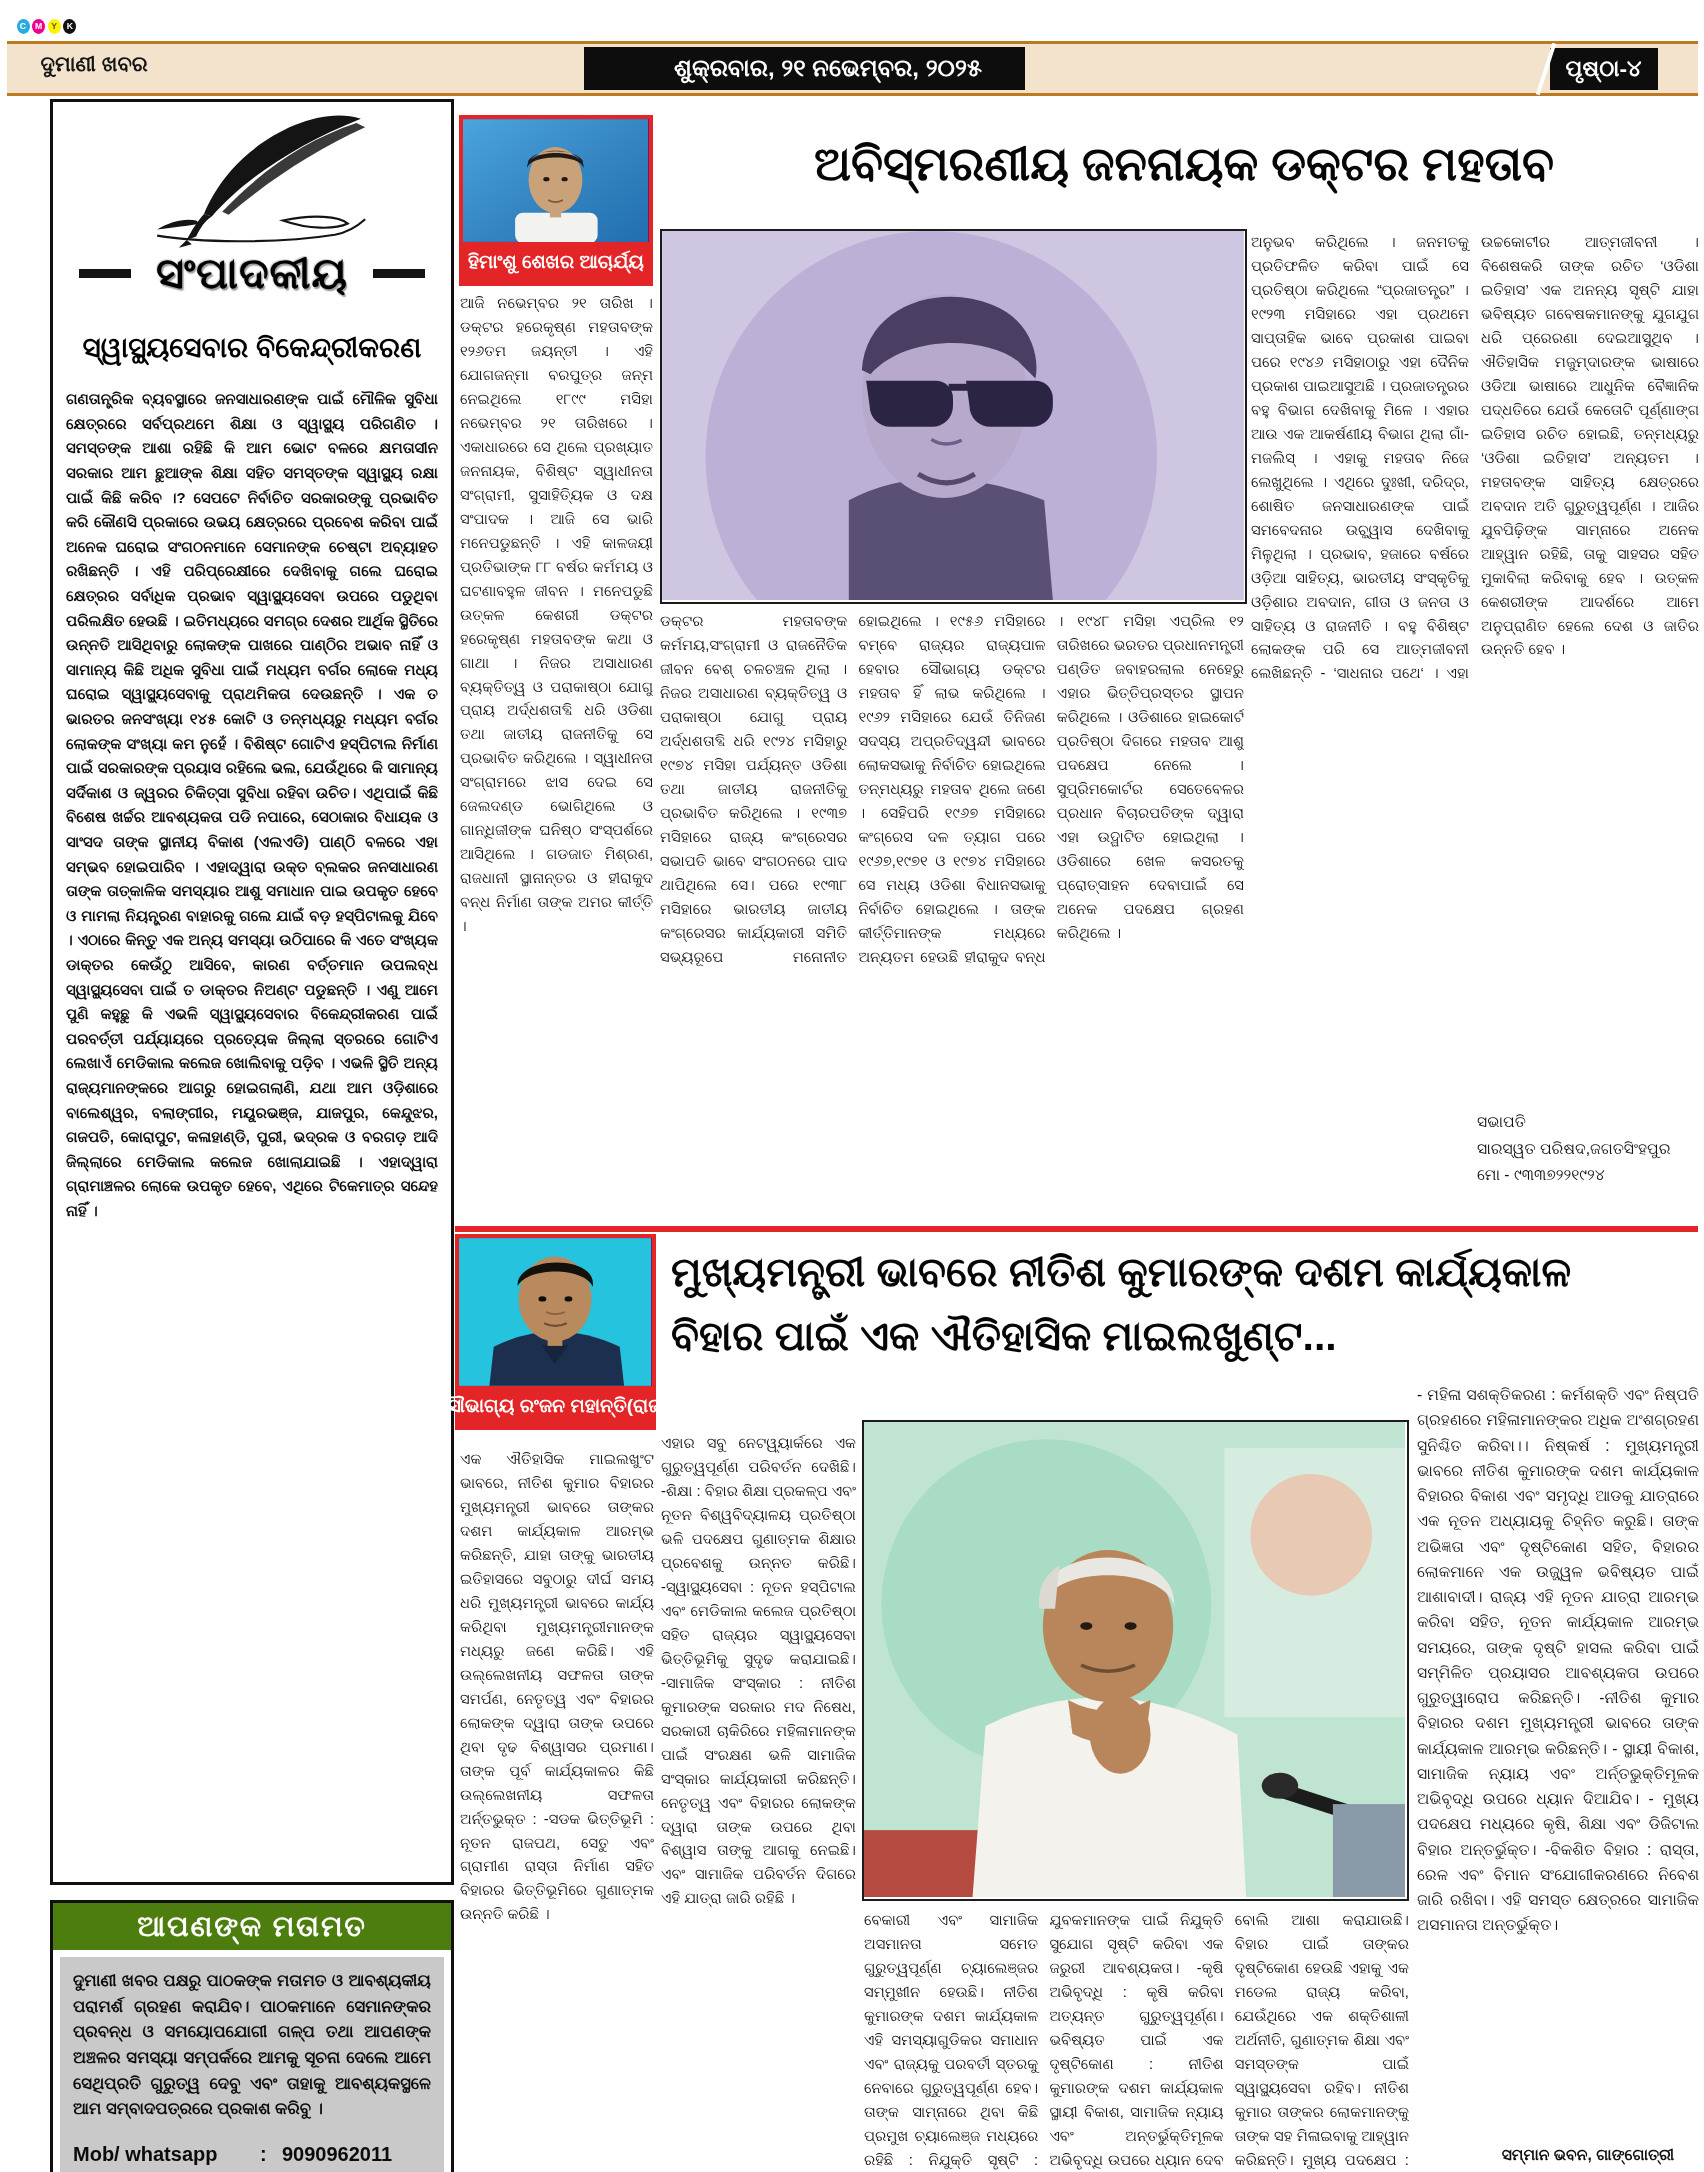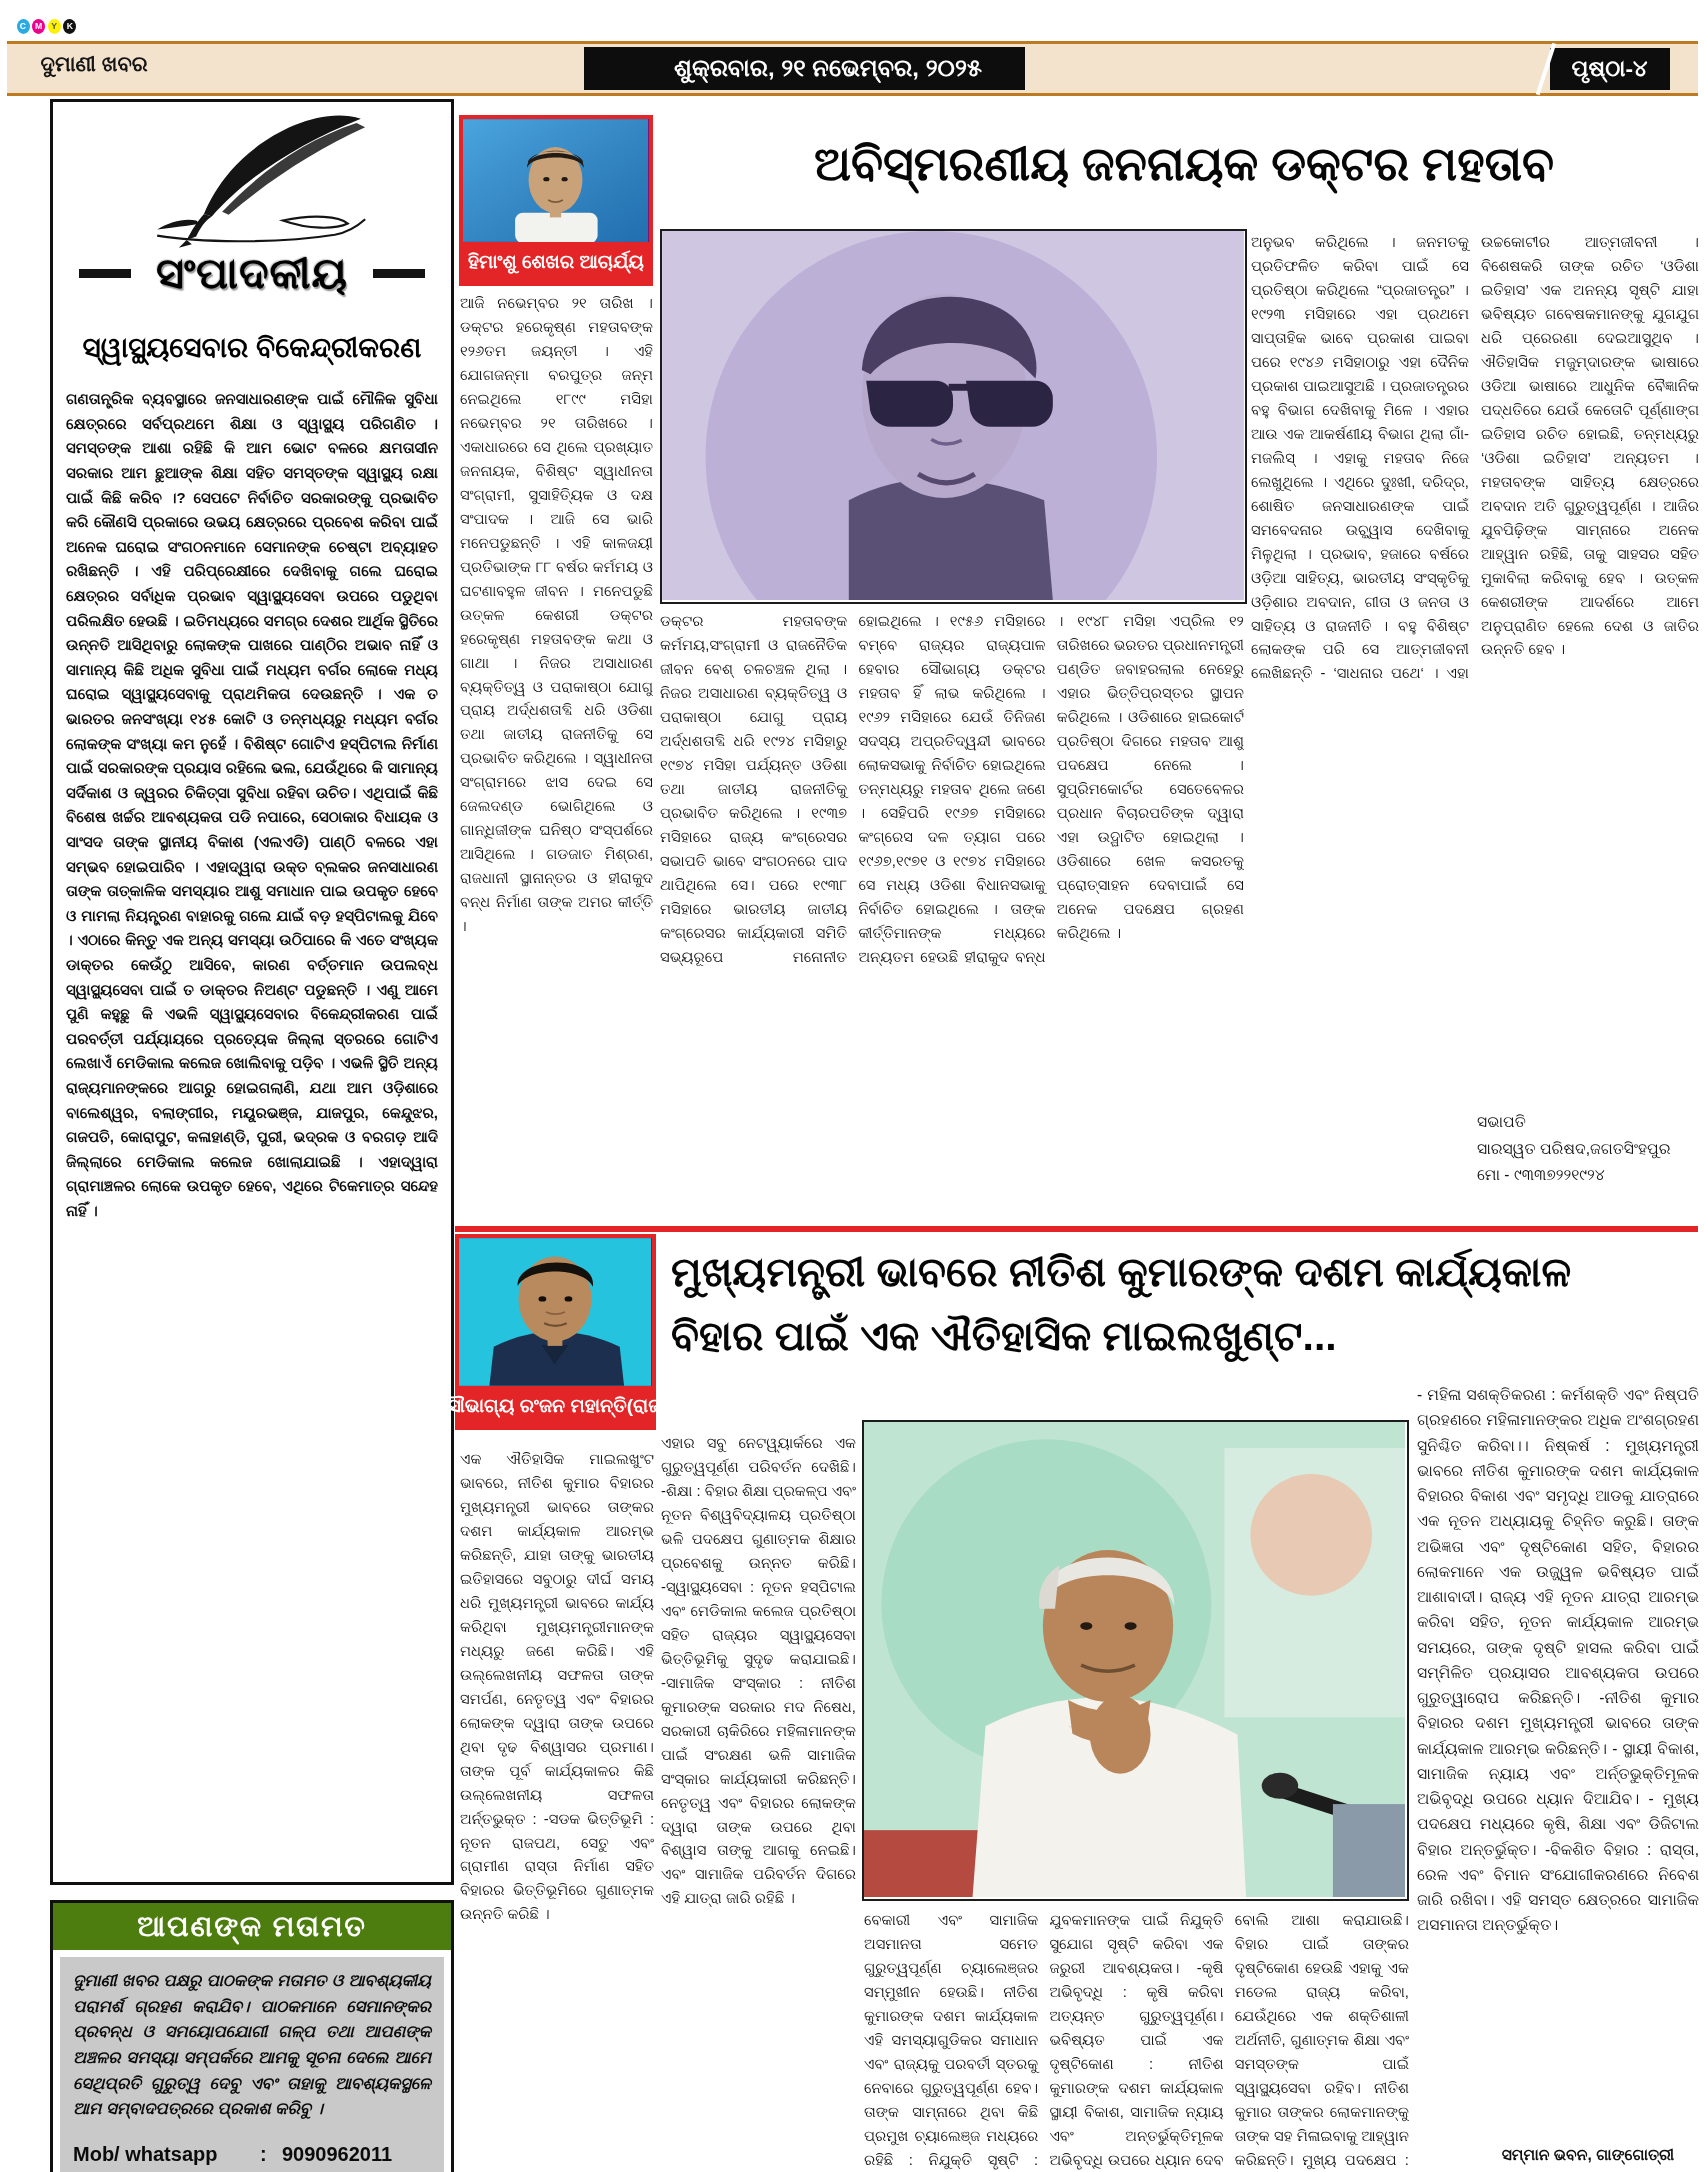--- a/index.html
+++ b/index.html
@@ -9,41 +9,41 @@
   .cmyk{position:absolute;left:16.5px;top:19px;display:flex;gap:2.6px;}
   .dot{width:13px;height:14.8px;border-radius:50%;display:flex;align-items:center;justify-content:center;
        font-size:8.7px;font-weight:bold;color:#fff;}
   
   .masthead{position:absolute;left:6.5px;top:41px;width:1691px;height:49px;background:#f3e3cd;
             border-top:3.9px solid #bd7a20;border-bottom:3.9px solid #bd7a20;}
   .paper-name{position:absolute;left:34px;top:7.8px;font-size:21px;font-weight:bold;color:#151515;}
   .date-box{position:absolute;left:577px;top:2.6px;width:393px;height:43px;background:#0d0d0d;
             display:flex;align-items:center;justify-content:center;padding-left:48px;}
   .date-box span{color:#fff;font-size:24px;font-weight:bold;}
-  .pageno-box{position:absolute;left:1543px;top:3.5px;width:120px;height:42px;background:#0d0d0d;
+  .pageno-box{position:absolute;left:1543px;top:3.5px;width:108px;height:42px;background:#0d0d0d;
               display:flex;align-items:center;justify-content:center;overflow:visible;}
   .pageno-box span{color:#fff;font-size:22.6px;font-weight:bold;}
   .pageno-slash{position:absolute;left:-6px;top:-6px;width:4.3px;height:54px;background:#fff;transform:rotate(18deg);}
   
   .edit-box{position:absolute;left:50px;top:99px;width:398px;height:1780px;border:3.5px solid #101010;
             background:#fff;overflow:hidden;}
   .feather{display:block;margin:7.8px auto 0 auto;}
   .edit-label-row{display:flex;align-items:center;justify-content:center;gap:25px;margin-top:-4.3px;}
   .edit-dash{width:52px;height:9.6px;background:#141414;}
   .edit-label{font-size:43px;font-weight:bold;color:#000;
               text-shadow:1.3px 1.7px 1.3px #9a9a9a,-0.9px -0.9px 0.9px #cfcfcf;letter-spacing:0.9px;}
   .edit-title{margin-top:30px;text-align:center;font-size:28px;font-weight:bold;line-height:1.35;color:#000;}
   .edit-body{margin:21px 13px 0 13px;font-size:15px;line-height:1.64;text-align:justify;
              font-weight:600;color:#0d0d0d;height:1130px;overflow:hidden;}
   
   .opinion-box{position:absolute;left:50px;top:1900px;width:398px;height:315px;border:3.5px solid #101010;background:#fff;}
   .opinion-head{height:47px;background:#4d7c0f;display:flex;align-items:center;justify-content:center;}
   .opinion-head span{color:#fff;font-size:29px;font-weight:bold;letter-spacing:1.7px;}
   .opinion-body{margin:7px;background:#c9c9c9;height:243px;padding:11.3px 13px;box-sizing:border-box;overflow:hidden;}
-  .opinion-text{font-size:16.5px;font-weight:bold;line-height:1.55;text-align:justify;color:#0b0b0b;font-style:italic;}
+  .opinion-text{font-size:16.5px;font-weight:bold;line-height:1.55;text-align:justify;color:#0b0b0b;}
   .contact{margin-top:17.4px;font-weight:bold;color:#0b0b0b;}
   .contact-row{display:flex;font-size:20px;line-height:1.5;}
   .contact-row .lbl{width:187px;}
   .contact-row .sep{width:22px;}
   
   .author-box{position:absolute;border:4.3px solid #e42527;background:#701a75;box-sizing:border-box;}
   .author-box svg{display:block;}
   .author-caption{position:absolute;left:0;right:0;bottom:0;height:40px;background:#e42527;
                   display:flex;align-items:center;justify-content:center;}
   .author-caption span{color:#fff;font-size:19px;font-weight:bold;white-space:nowrap;}

